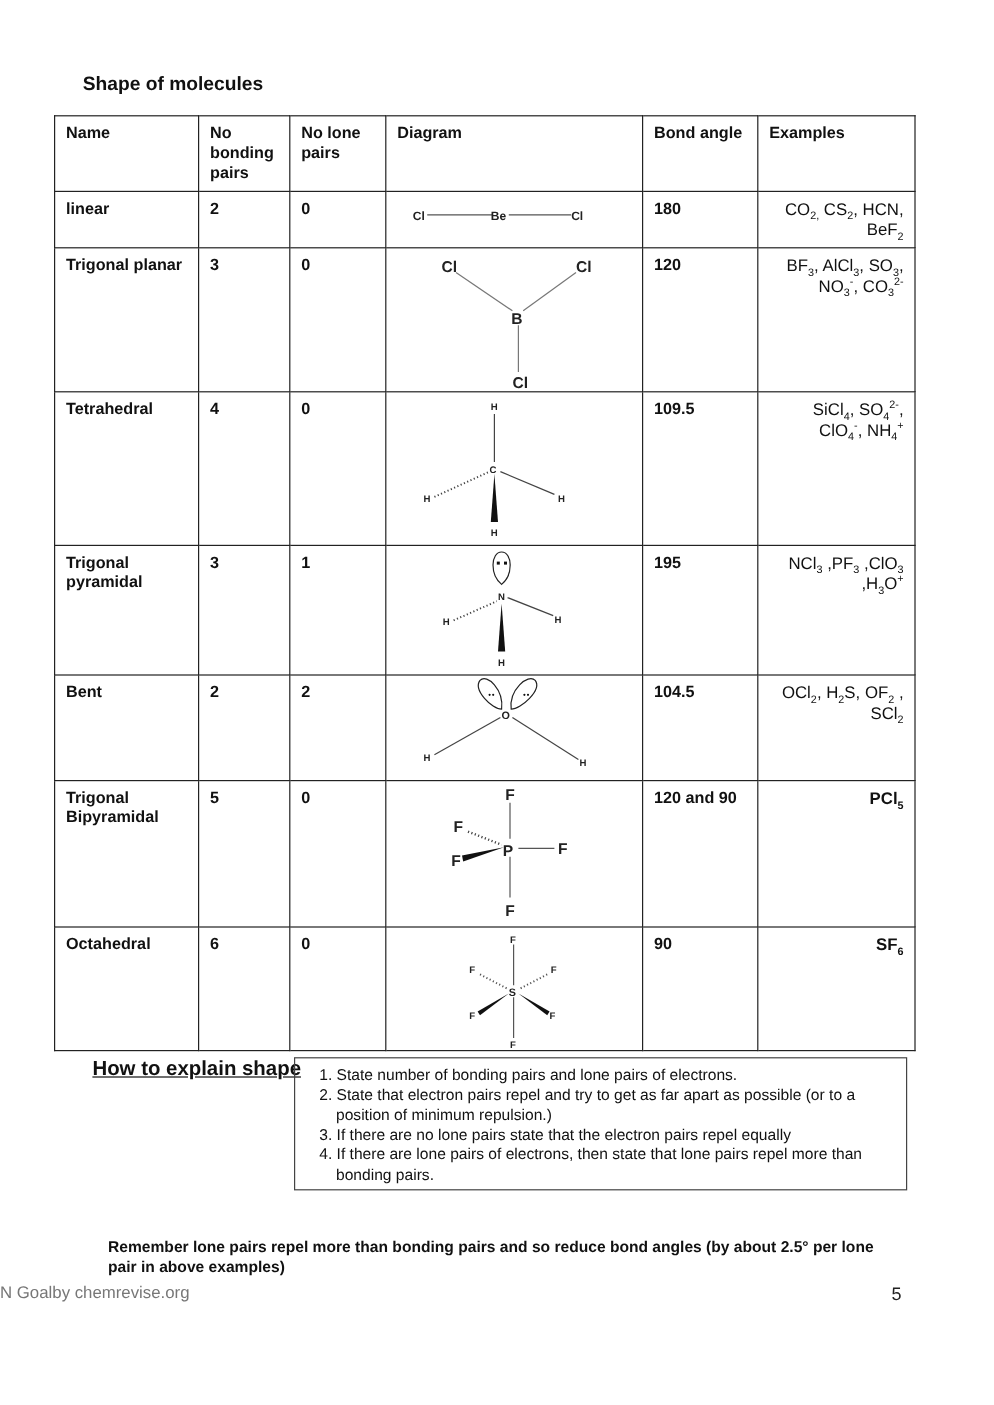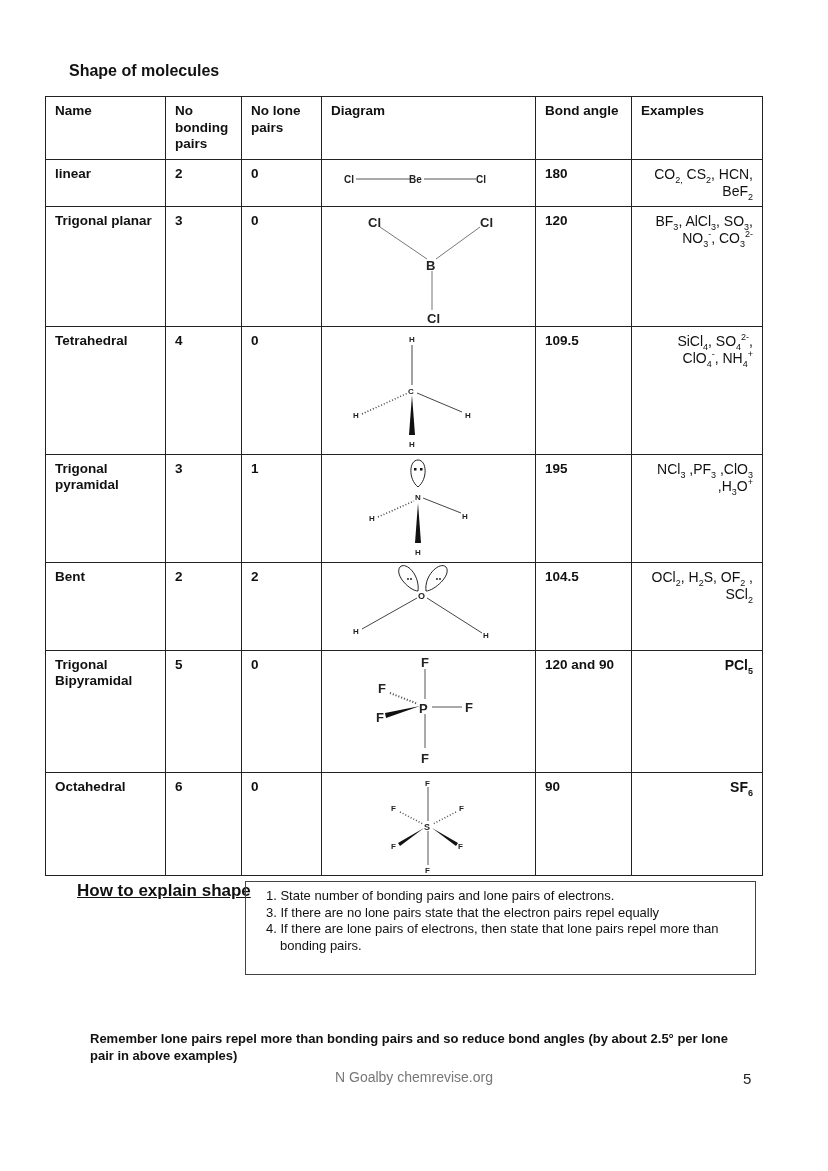--- a/index.html
+++ b/index.html
@@ -7,25 +7,25 @@
   .title { position: absolute; left: 69px; top: 62px; font-size: 16px; font-weight: bold; }
   table.shapes { position: absolute; left: 45px; top: 96px; border-collapse: collapse; table-layout: fixed; width: 717px; }
   table.shapes td { border: 1.5px solid #222; vertical-align: top; padding: 6px 9px; font-size: 13.5px; font-weight: bold; line-height: 16.5px; }
   table.shapes td.diag { padding: 0; position: relative; margin-top: 32px; }
   table.shapes td.ex { font-weight: normal; font-size: 14px; line-height: 17px; text-align: right; }
   table.shapes td.ex.bold { font-weight: bold; }
   .ex sub, .ex sup { font-size: 9px; line-height: 0; }
   svg { display: block; }
   svg text { font-family: "Liberation Sans", sans-serif; fill: #222; }
   .howto-label { position: absolute; left: 77px; top: 881px; font-size: 17px; font-weight: bold; text-decoration: underline; }
-  .howto-box { position: absolute; left: 245px; top: 881px; width: 511px; height: 94px; border: 1.5px solid #444; box-sizing: border-box; padding: 6px 8px 0 10px; font-size: 13px; line-height: 16.5px; }
+  .howto-box { position: absolute; left: 245px; top: 881px; width: 511px; height: 111px; border: 1.5px solid #444; box-sizing: border-box; padding: 6px 8px 0 10px; font-size: 13px; line-height: 16.5px; }
   .howto-box ol { margin: 0; padding: 0; list-style: none; }
   .howto-box li { padding-left: 24px; text-indent: -14px; }
   .remember { position: absolute; left: 90px; top: 1030px; width: 650px; text-align: left; font-size: 13px; font-weight: bold; line-height: 17px; }
-  .footer { position: absolute; left: 0; width: 828px; top: 1069px; text-align: center; font-size: 14px; color: #777; }
+  .footer { position: absolute; left: 0; width: 828px; top: 1069px; text-align: left; font-size: 14px; color: #777; }
   .pagenum { position: absolute; left: 743px; top: 1070px; font-size: 15px; color: #222; }
 </style>
 </head>
 <body>
 
 <div class="title">Shape of molecules</div>
 
 <table class="shapes">
   <colgroup>
     <col style="width:120px">
@@ -194,20 +194,21 @@
     <td>90</td>
     <td class="ex bold">SF<sub>6</sub></td>
   </tr>
 </tbody>
   </table>
 
 <div class="howto-label">How to explain shape</div>
 <div class="howto-box">
   <ol>
     <li>1. State number of bonding pairs and lone pairs of electrons.</li>
+    <li>2. State that electron pairs repel and try to get  as far apart as possible (or to a position of minimum repulsion.)</li>
     <li>3. If there are no lone pairs state that the electron pairs repel equally</li>
     <li>4. If there are lone pairs of electrons, then state that lone pairs repel more than bonding pairs.</li>
   </ol>
 </div>
 
 <div class="remember">Remember lone pairs repel more than bonding pairs and so reduce bond angles (by about 2.5° per lone pair in above examples)</div>
 <div class="footer">N Goalby chemrevise.org</div>
 <div class="pagenum">5</div>
 
 </body></html>

